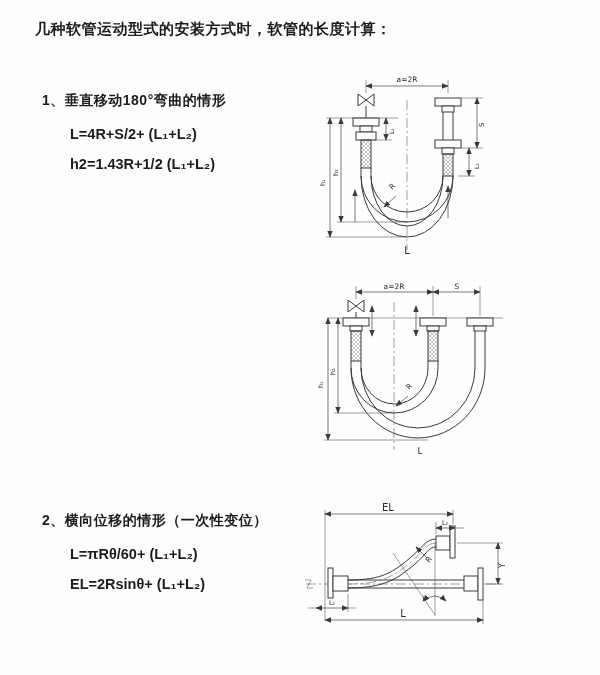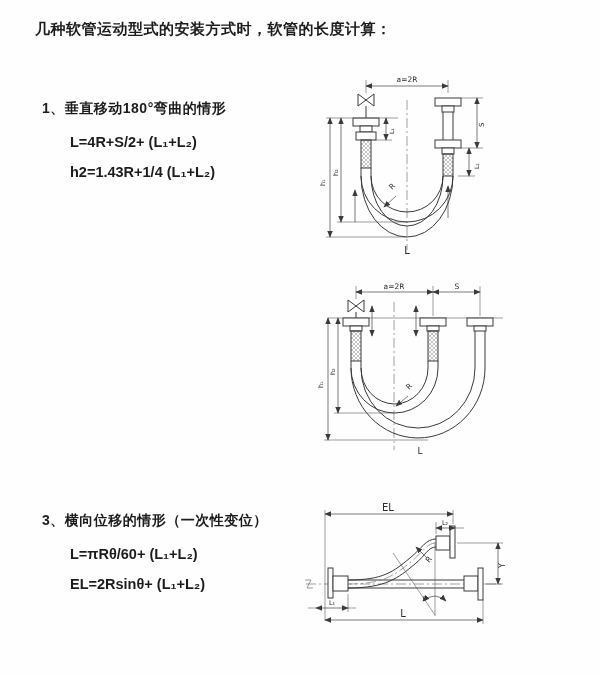--- a/index.html
+++ b/index.html
@@ -19,25 +19,25 @@
   .cl{fill:none;stroke:#787878;stroke-width:0.7;stroke-dasharray:10 3 2 3;}
   .mid{text-anchor:middle;}
 </style>
 </head>
 <body>
 
 <div id="page">
 
   <div id="doc-title" class="abs">几种软管运动型式的安装方式时，软管的长度计算：</div>
 
-  <div class="sec" style="top:100px;">
+  <div class="sec" style="top:92px;">
     <div class="sec-head">1、垂直移动180°弯曲的情形</div>
     <div class="formulas">
       <div class="f">L=4R+S/2+ (L₁+L₂)</div>
-      <div class="f">h2=1.43R+1/4 (L₁+L₂)</div>
+      <div class="f">h2=1.43R+1/2 (L₁+L₂)</div>
     </div>
   </div>
 
   <svg class="abs" style="left:308px;top:70px;" width="290" height="192" viewBox="0 0 290 192">
     <defs>
       <marker id="arr1" viewBox="0 0 10 10" refX="9" refY="5" markerWidth="7" markerHeight="7" orient="auto-start-reverse" markerUnits="userSpaceOnUse">
         <path d="M0,1 L10,5 L0,9 Z" fill="#3a3a3a"></path>
       </marker>
       <pattern id="braid1" width="4" height="4" patternUnits="userSpaceOnUse">
         <path d="M0,0 L4,4 M4,0 L0,4" stroke="#8a8a8a" stroke-width="0.5"></path>
@@ -175,21 +175,21 @@
     <text transform="translate(15,110) rotate(-90)" font-size="6.5">h₁</text>
     <text transform="translate(27,97) rotate(-90)" font-size="6.5">h₂</text>
 
     <text transform="translate(101,112) rotate(-45)" font-size="7.5">R</text>
     <line class="dim" x1="100" y1="118" x2="88" y2="128" marker-end="url(#arr2)"></line>
 
     <text class="mid" x="112" y="176" font-size="9">L</text>
   </svg>
 
   <div class="sec" style="top:512px;">
-    <div class="sec-head">3、横向位移的情形（一次性变位）</div>
+    <div class="sec-head">2、横向位移的情形（一次性变位）</div>
     <div class="formulas">
       <div class="f">L=πRθ/60+ (L₁+L₂)</div>
       <div class="f">EL=2Rsinθ+ (L₁+L₂)</div>
     </div>
   </div>
 
   <svg class="abs" style="left:298px;top:498px;" width="300" height="152" viewBox="0 0 300 152">
     <defs>
       <marker id="arr3" viewBox="0 0 10 10" refX="9" refY="5" markerWidth="7" markerHeight="7" orient="auto-start-reverse" markerUnits="userSpaceOnUse">
         <path d="M0,1 L10,5 L0,9 Z" fill="#3a3a3a"></path>

